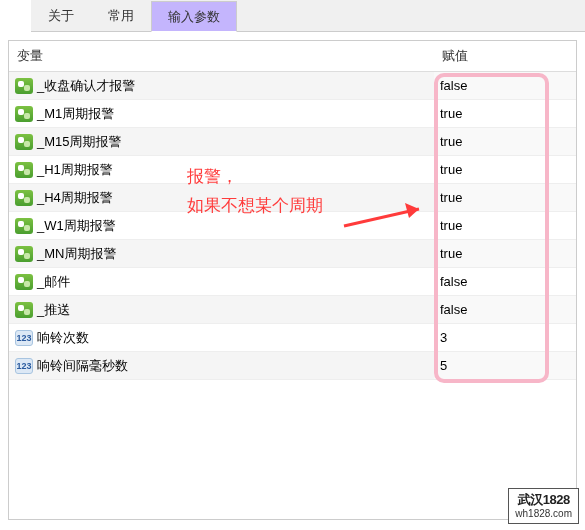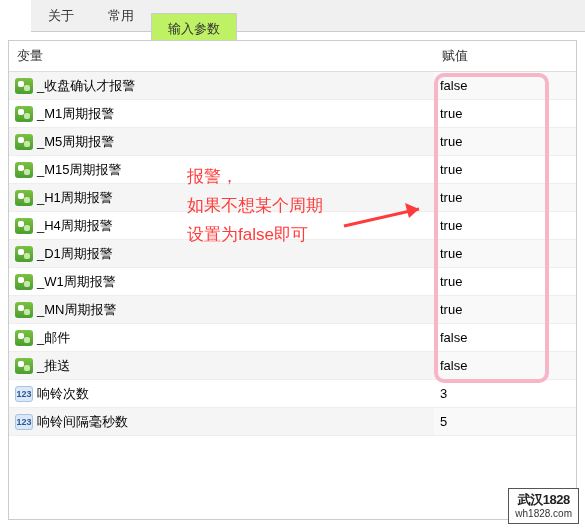--- a/index.html
+++ b/index.html
@@ -21,25 +21,25 @@
   }
   .tab {
     padding: 6px 16px;
     border: 1px solid transparent;
     border-bottom: none;
     cursor: pointer;
     color: #333;
     background: #f0f0f0;
   }
   .tab.active {
-    background: #bef264;
+    background: #c4b5fd;
     border: 1px solid #ccc;
     border-bottom: 1px solid #fff;
     position: relative;
-    top: 13px;
+    top: 1px;
   }
   .grid-wrap {
     border: 1px solid #ccc;
     margin: 8px;
     height: 480px;
     overflow: hidden;
     position: relative;
   }
   table {
     width: 100%;
@@ -157,37 +157,29 @@
     <tbody id="rows">
         <tr>
           <td><span class="icon icon-bool"></span><span class="var-label">_收盘确认才报警</span></td>
           <td>false</td>
         </tr>
         <tr>
           <td><span class="icon icon-bool"></span><span class="var-label">_M1周期报警</span></td>
           <td>true</td>
         </tr>
         <tr>
-          <td><span class="icon icon-bool"></span><span class="var-label">_M5周期报警</span></td>
-          <td>true</td>
-        </tr>
-        <tr>
           <td><span class="icon icon-bool"></span><span class="var-label">_M15周期报警</span></td>
           <td>true</td>
         </tr>
         <tr>
           <td><span class="icon icon-bool"></span><span class="var-label">_H1周期报警</span></td>
           <td>true</td>
         </tr>
         <tr>
           <td><span class="icon icon-bool"></span><span class="var-label">_H4周期报警</span></td>
-          <td>true</td>
-        </tr>
-        <tr>
-          <td><span class="icon icon-bool"></span><span class="var-label">_D1周期报警</span></td>
           <td>true</td>
         </tr>
         <tr>
           <td><span class="icon icon-bool"></span><span class="var-label">_W1周期报警</span></td>
           <td>true</td>
         </tr>
         <tr>
           <td><span class="icon icon-bool"></span><span class="var-label">_MN周期报警</span></td>
           <td>true</td>
         </tr>
@@ -208,21 +200,20 @@
           <td>5</td>
         </tr>
       </tbody>
   </table>
 
   <div class="highlight-box" style="left:425px; top:32px; width:115px; height:310px;"></div>
 
   <div class="annotation" style="left:178px; top:122px;">
     <div>报警，</div>
     <div>如果不想某个周期</div>
-    <div>设置为false即可</div>
   </div>
 
   <svg class="arrow" style="left:330px; top:150px;" width="100" height="50">
     <line x1="5" y1="35" x2="80" y2="18" stroke="#ff3b3b" stroke-width="3"></line>
     <polygon points="80,18 66,12 70,27" fill="#ff3b3b"></polygon>
   </svg>
 </div>
 
 <div class="watermark">
   <div class="brand">武汉1828</div>

